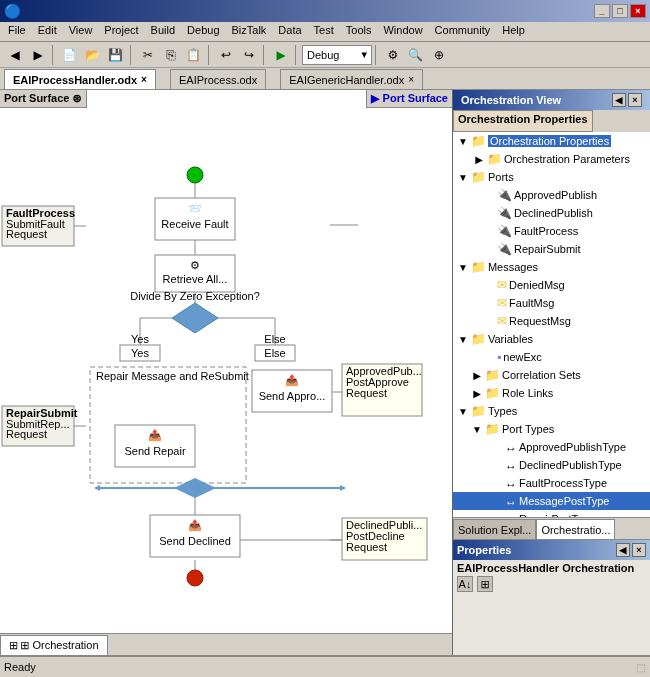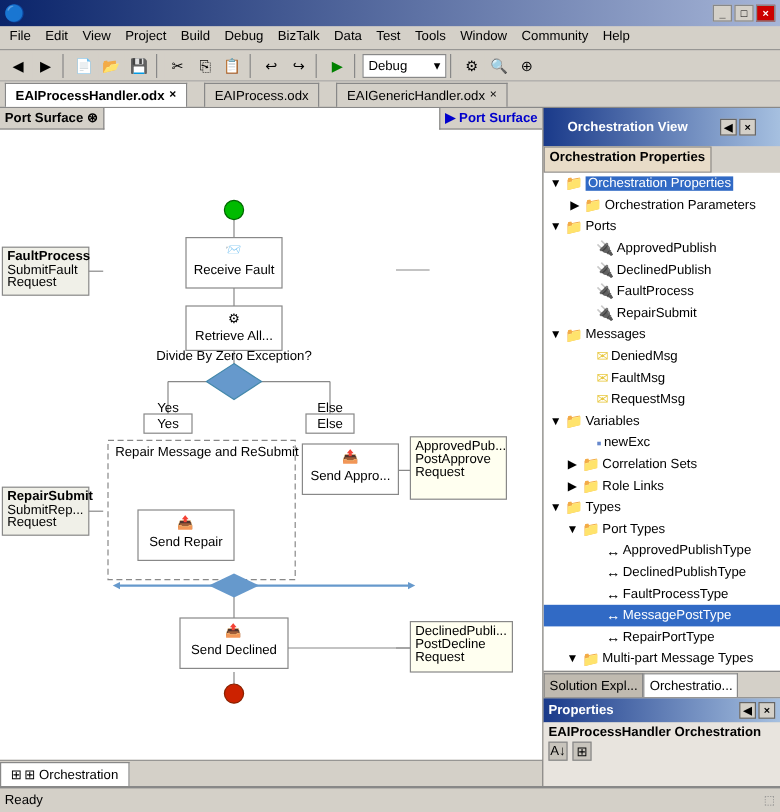--- a/index.html
+++ b/index.html
@@ -174,25 +174,25 @@
     .right-section {
       width: 198px;
       display: flex;
       flex-direction: column;
       border-left: 1px solid #666;
     }
 
     .orch-view-header {
       background: linear-gradient(to right, #1a3a8a, #a6c0e0);
       color: white;
-      height: 32px;
+      height: 20px;
       display: flex;
       align-items: center;
       justify-content: space-between;
-      padding: 0 20px;
+      padding: 0 8px;
       font-size: 11px;
       font-weight: bold;
     }
     .orch-header-btns { display: flex; gap: 2px; }
     .orch-header-btn {
       width: 14px; height: 14px;
       background: #d4d0c8;
       border: 1px solid #666;
       font-size: 9px;
       display: flex; align-items: center; justify-content: center;
@@ -235,21 +235,21 @@
       font-size: 10px;
       cursor: pointer;
       background: #c0bab0;
       height: 20px;
       display: flex; align-items: center;
       white-space: nowrap;
     }
     .sol-tab.active { background: white; }
 
     .props-panel {
-      height: 74px;
+      height: 116px;
       background: #d4d0c8;
       border-top: 1px solid #888;
       display: flex;
       flex-direction: column;
     }
     .props-header {
       background: linear-gradient(to right, #1a3a8a, #a6c0e0);
       color: white;
       height: 20px;
       display: flex;

